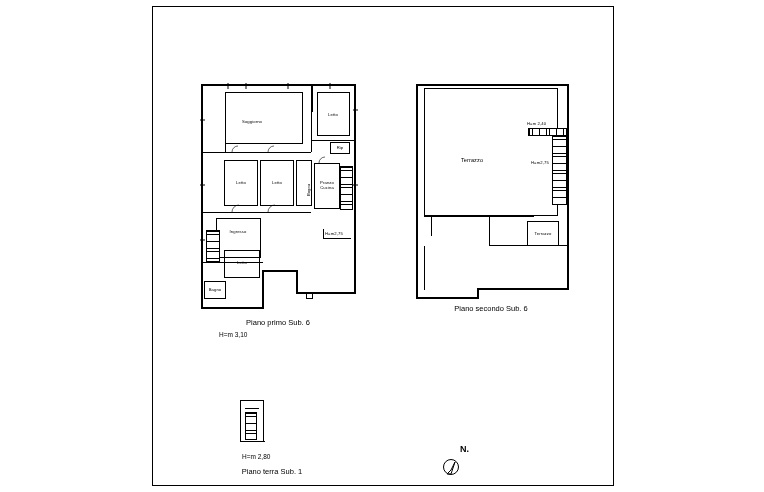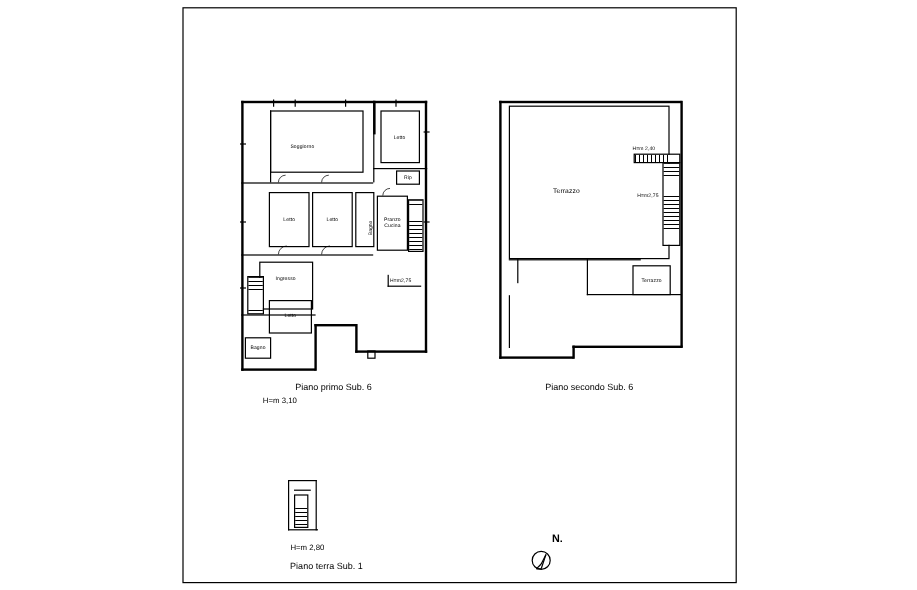--- a/index.html
+++ b/index.html
@@ -216,21 +216,21 @@
 
     <div class="room" style="left:527px; top:221px; width:32px; height:25px;"></div>
     <div class="lbl c" style="left:543px; top:231px;">Terrazzo</div>
 
     <div class="stairs" style="left:552px; top:135px; width:15px; height:70px;"></div>
     <div class="stairs-h" style="left:528px; top:128px; width:39px; height:8px;"></div>
 
     <div class="lbl" style="left:527px; top:121px;">H=m 2,40</div>
     <div class="lbl" style="left:531px; top:160px;">H=m2,75</div>
 
-    <div class="caption" style="left:491px; top:317px;">Piano secondo Sub. 6</div>
+    <div class="caption" style="left:491px; top:303px;">Piano secondo Sub. 6</div>
   </div>
 
   <div>
     <div class="wall" style="left:240px; top:400px; width:1.4px; height:42px;"></div>
     <div class="wall" style="left:240px; top:400px; width:24px; height:1.4px;"></div>
     <div class="wall" style="left:263px; top:400px; width:1.4px; height:42px;"></div>
     <div class="wall" style="left:240px; top:441px; width:25px; height:1.4px;"></div>
     <div class="stairs" style="left:245px; top:412px; width:12px; height:28px;"></div>
     <div class="wall" style="left:245px; top:408px; width:14px; height:1px;"></div>
 

